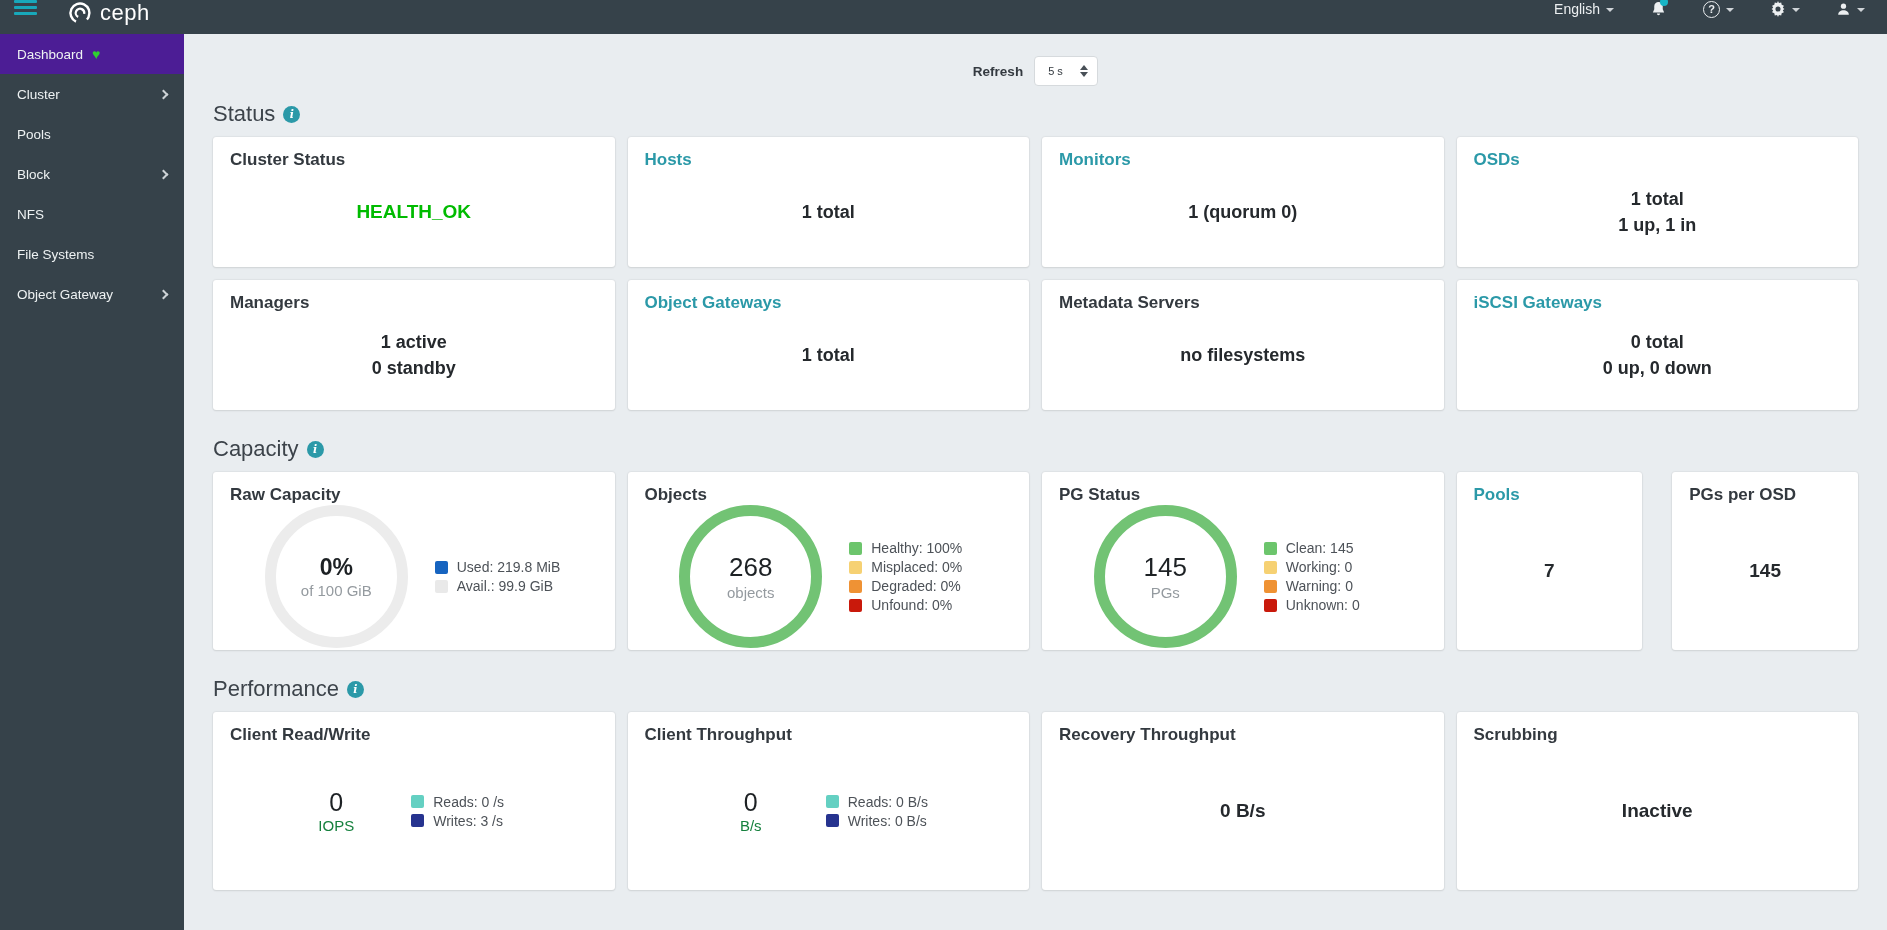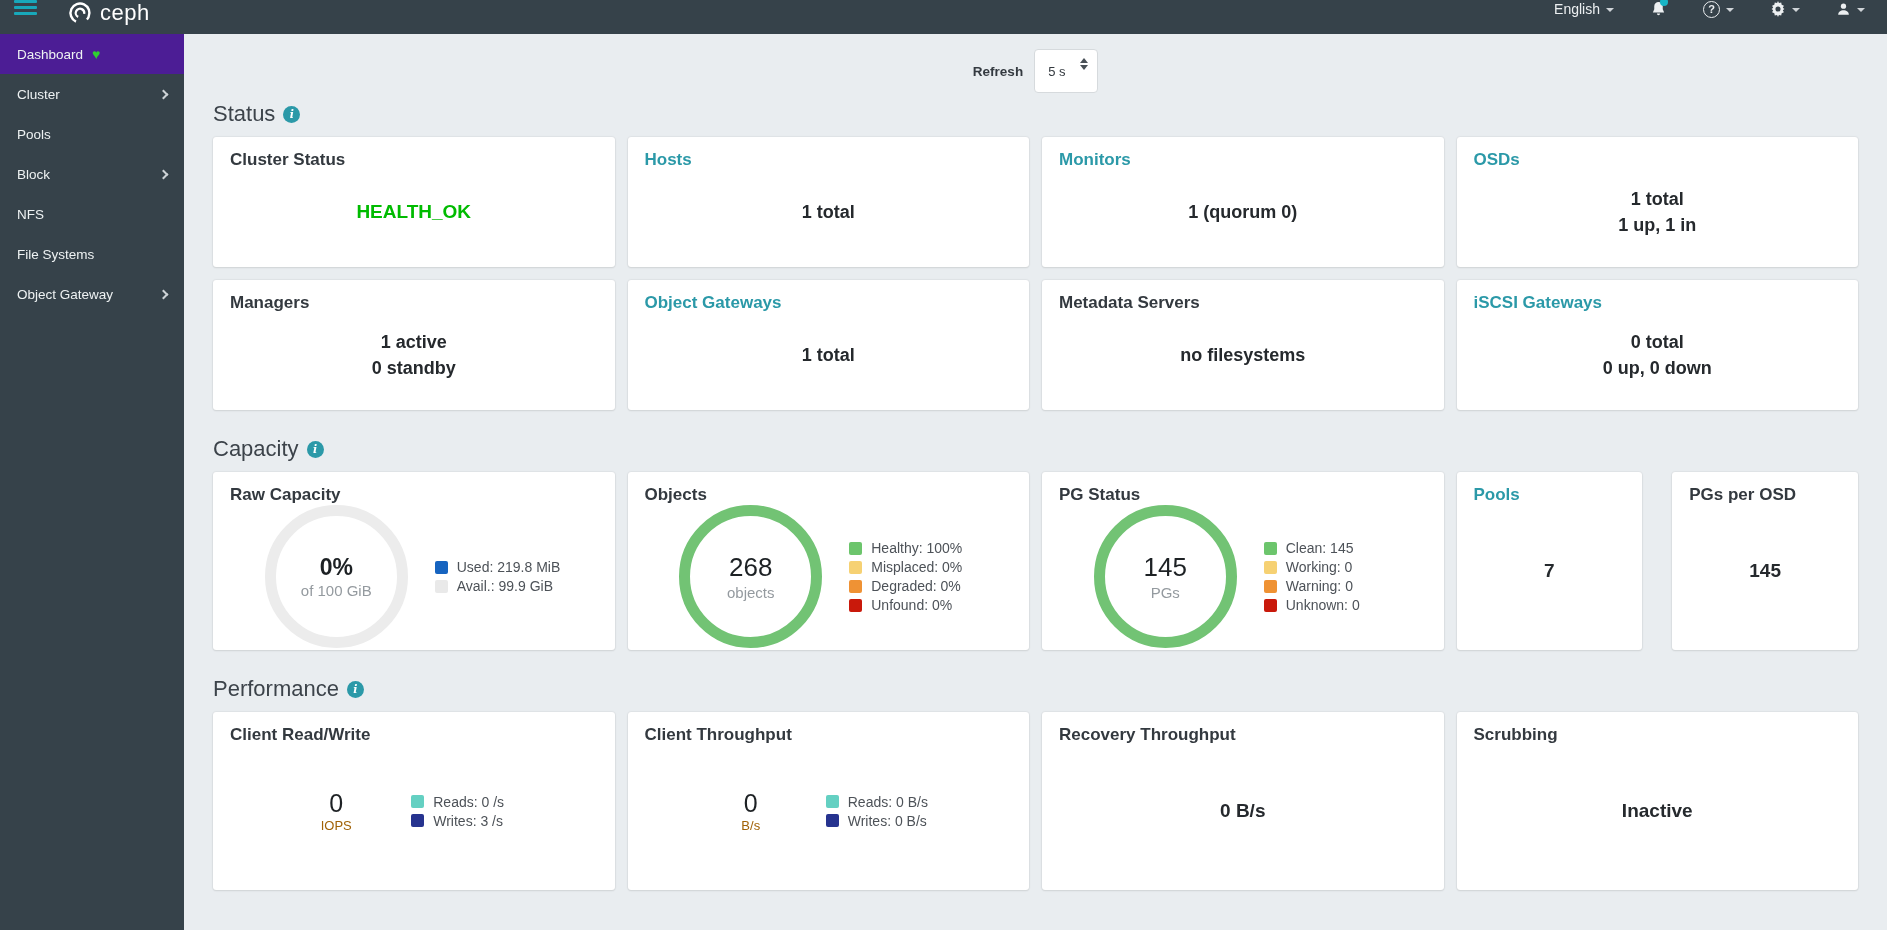--- a/index.html
+++ b/index.html
@@ -27,21 +27,21 @@
   .layout { display:flex; height:896px; }
   .sidebar { width:184px; flex:none; background:#36424a; }
   .side-item { height:40px; display:flex; align-items:center; padding:0 17px; color:#eef2f3; font-size:13.5px; cursor:pointer; }
   .side-item.selected { background:#4c1d95; }
   .heart { color:#2fd02f; font-size:14px; margin-left:9px; }
   .chev { margin-left:auto; width:7px; height:7px; border-right:2px solid #ced3d7; border-bottom:2px solid #ced3d7; transform:rotate(-45deg); }
   .content { flex:1; padding:0 29px; overflow:hidden; }
   
   .refresh-row { display:flex; justify-content:center; align-items:center; gap:11px; margin-top:22px; height:30px; }
   .refresh-label { font-size:13.5px; font-weight:700; color:#343a40; }
-  .select { position:relative; width:64px; height:44px; background:#fff; border:1px solid #d6dadd; border-radius:4px; display:flex; align-items:center; padding-left:13px; font-size:13px; color:#33393f; cursor:pointer; }
+  .select { position:relative; width:64px; height:30px; background:#fff; border:1px solid #d6dadd; border-radius:4px; display:flex; align-items:center; padding-left:13px; font-size:11px; color:#33393f; cursor:pointer; }
   .sel-arrows { position:absolute; right:9px; top:8px; display:flex; flex-direction:column; gap:2px; }
   .sel-arrows i { display:block; width:0; height:0; border-left:4px solid transparent; border-right:4px solid transparent; }
   .sel-arrows .up { border-bottom:5px solid #495057; }
   .sel-arrows .down { border-top:5px solid #495057; }
   
   h2.section { font-size:22px; font-weight:400; color:#3c434a; display:flex; align-items:center; gap:8px; }
   .h-status { margin:15px 0 0; }
   .h-mid { margin:26px 0 0; }
   .info-i { width:17px; height:17px; border-radius:50%; background:#2b99a8; color:#fff; display:inline-flex; align-items:center; justify-content:center; font:italic 700 11px "DejaVu Serif",serif; cursor:pointer; }
   .grid { display:grid; grid-template-columns:repeat(4,1fr); column-gap:30px; row-gap:17px; margin-top:10px;gap:13px; }
@@ -58,21 +58,21 @@
   .donut-body { gap:27px; }
   .donut { width:143px; height:143px; border-radius:50%; border:11px solid #ececec; display:flex; flex-direction:column; align-items:center; justify-content:center; flex:none; }
   .donut .dval { font-size:26px; color:#1d2124; }
   .donut .dval.pct { font-size:23px; font-weight:700; }
   .donut .dsub { font-size:15px; color:#949a9f; margin-top:1px; }
   .legend { display:flex; flex-direction:column; gap:5px; min-width:128px; }
   .legend-item { display:flex; align-items:center; font-size:14px; color:#4d5258; line-height:14px; }
   .sq { width:13px; height:13px; border-radius:2px; margin-right:9px; flex:none; }
   .vblock { text-align:center; min-width:96px; }
   .vblock .dval { font-size:25px; color:#1d2124; }
-  .vblock .dsub { font-size:13px; color:#a16207; }
+  .vblock .dsub { font-size:15px; color:#15803d; }
 </style>
 </head>
 <body>
 
 <header class="navbar">
   <div class="hamburger">
       <span></span>
       <span></span>
       <span></span>
     </div>

